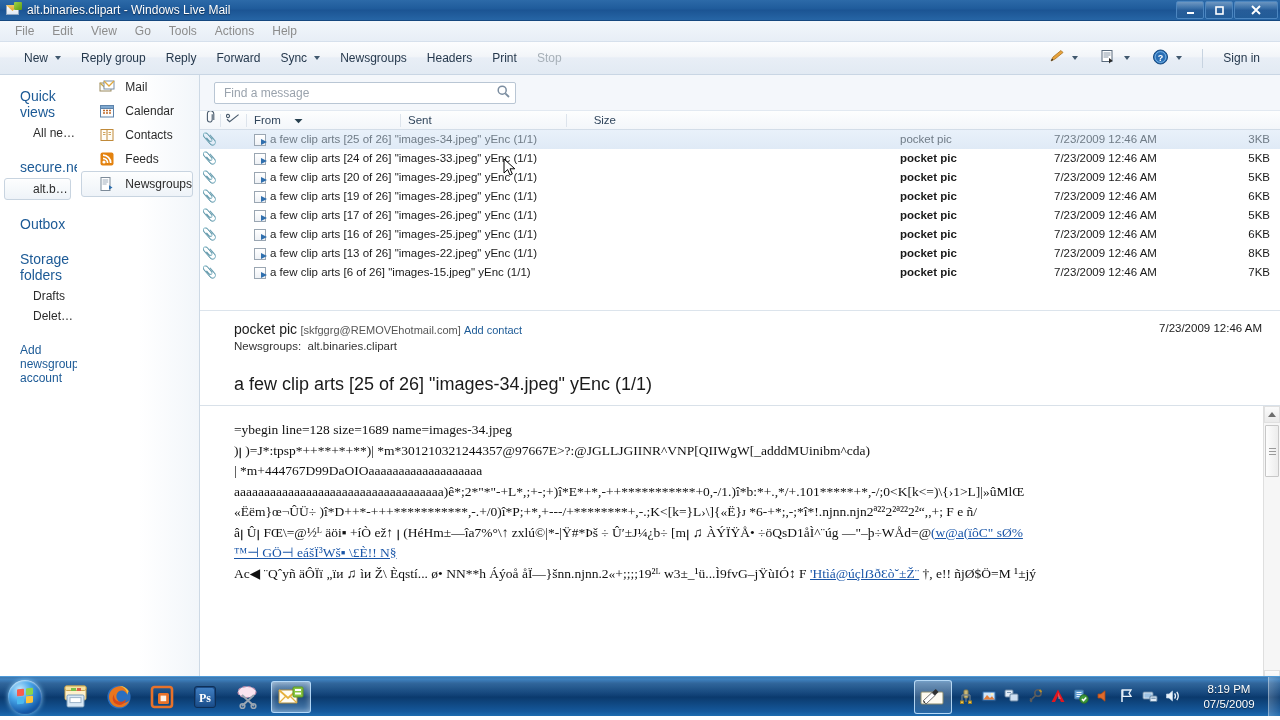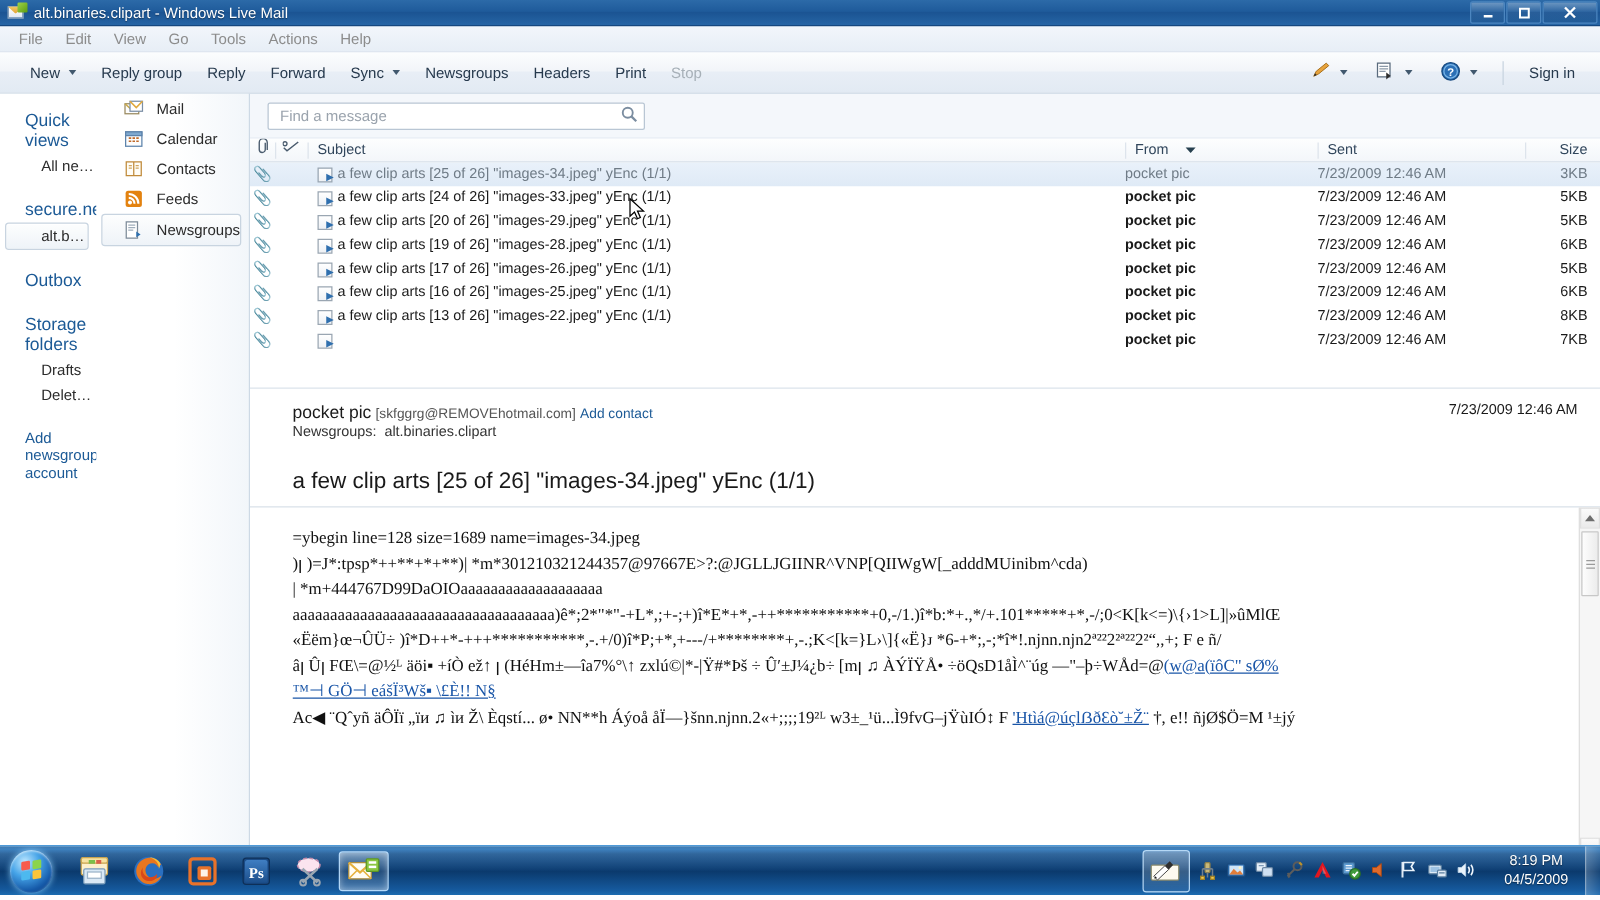--- a/index.html
+++ b/index.html
@@ -538,21 +538,20 @@
             <svg width="9" height="13" viewBox="0 0 9 13">
                 <path d="M6.2 3.2v5.4a2.4 2.4 0 0 1-4.8 0V3a3.2 3.2 0 0 1 6.4 0v6" fill="none" stroke="#4a5c6e" stroke-width="1.1"></path>
               </svg>
           </div>
           <div class="lh c-flag">
             <svg width="14" height="11" viewBox="0 0 14 11">
                 <path d="M1 6.2 L3.6 8.6 L12.6 1.6" fill="none" stroke="#4a5c6e" stroke-width="1.2"></path>
                 <circle cx="2" cy="3" r="1.6" fill="none" stroke="#4a5c6e" stroke-width="1.1"></circle>
               </svg>
           </div>
-          <div class="lh c-subj">Subject</div>
           <div class="lh c-from">
             <span>From</span>
             <span style="display:inline-block;margin-left:10px;vertical-align:middle;">
               <svg width="9" height="6" viewBox="0 0 9 6">
                   <path d="M0.5 1 L8.5 1 L4.5 5.3 Z" fill="#27404f"></path>
                 </svg>
             </span>
           </div>
           <div class="lh c-sent">Sent</div>
           <div class="lh c-size">Size</div>
@@ -634,20 +633,21 @@
             </div>
             <div class="c-from">pocket pic</div>
             <div class="c-sent">7/23/2009 12:46 AM</div>
             <div class="c-size">8KB</div>
           </div>
           <div class="row">
             <div class="c-att"><span class="clip">📎</span></div>
             <div class="c-flag"></div>
             <div class="c-subj">
               <span class="newsicon"></span>
+              <span>a few clip arts [6 of 26] "images-15.jpeg" yEnc (1/1)</span>
             </div>
             <div class="c-from">pocket pic</div>
             <div class="c-sent">7/23/2009 12:46 AM</div>
             <div class="c-size">7KB</div>
           </div>
         </div>
       </div>
 
       <div class="splitter"></div>
 
@@ -859,17 +859,17 @@
       <span>
         <svg width="17" height="14" viewBox="0 0 17 14">
           <path d="M1.5 5 L4 5 L7.5 2 L7.5 12 L4 9 L1.5 9 Z" fill="#e9f2fa" stroke="#bcd3e8" stroke-width=".7"></path>
           <path d="M9.6 4.4a4.6 4.6 0 0 1 0 5.2" stroke="#eef5fc" stroke-width="1.3" fill="none"></path>
           <path d="M11.8 2.8a7.4 7.4 0 0 1 0 8.4" stroke="#eef5fc" stroke-width="1.3" fill="none"></path>
         </svg>
       </span>
     </div>
     <div class="clock">
       <div>8:19 PM</div>
-      <div>04/5/2009</div>
+      <div>07/5/2009</div>
     </div>
     <div class="showdesk"></div>
   </div>
 </div>
 
 </body></html>

